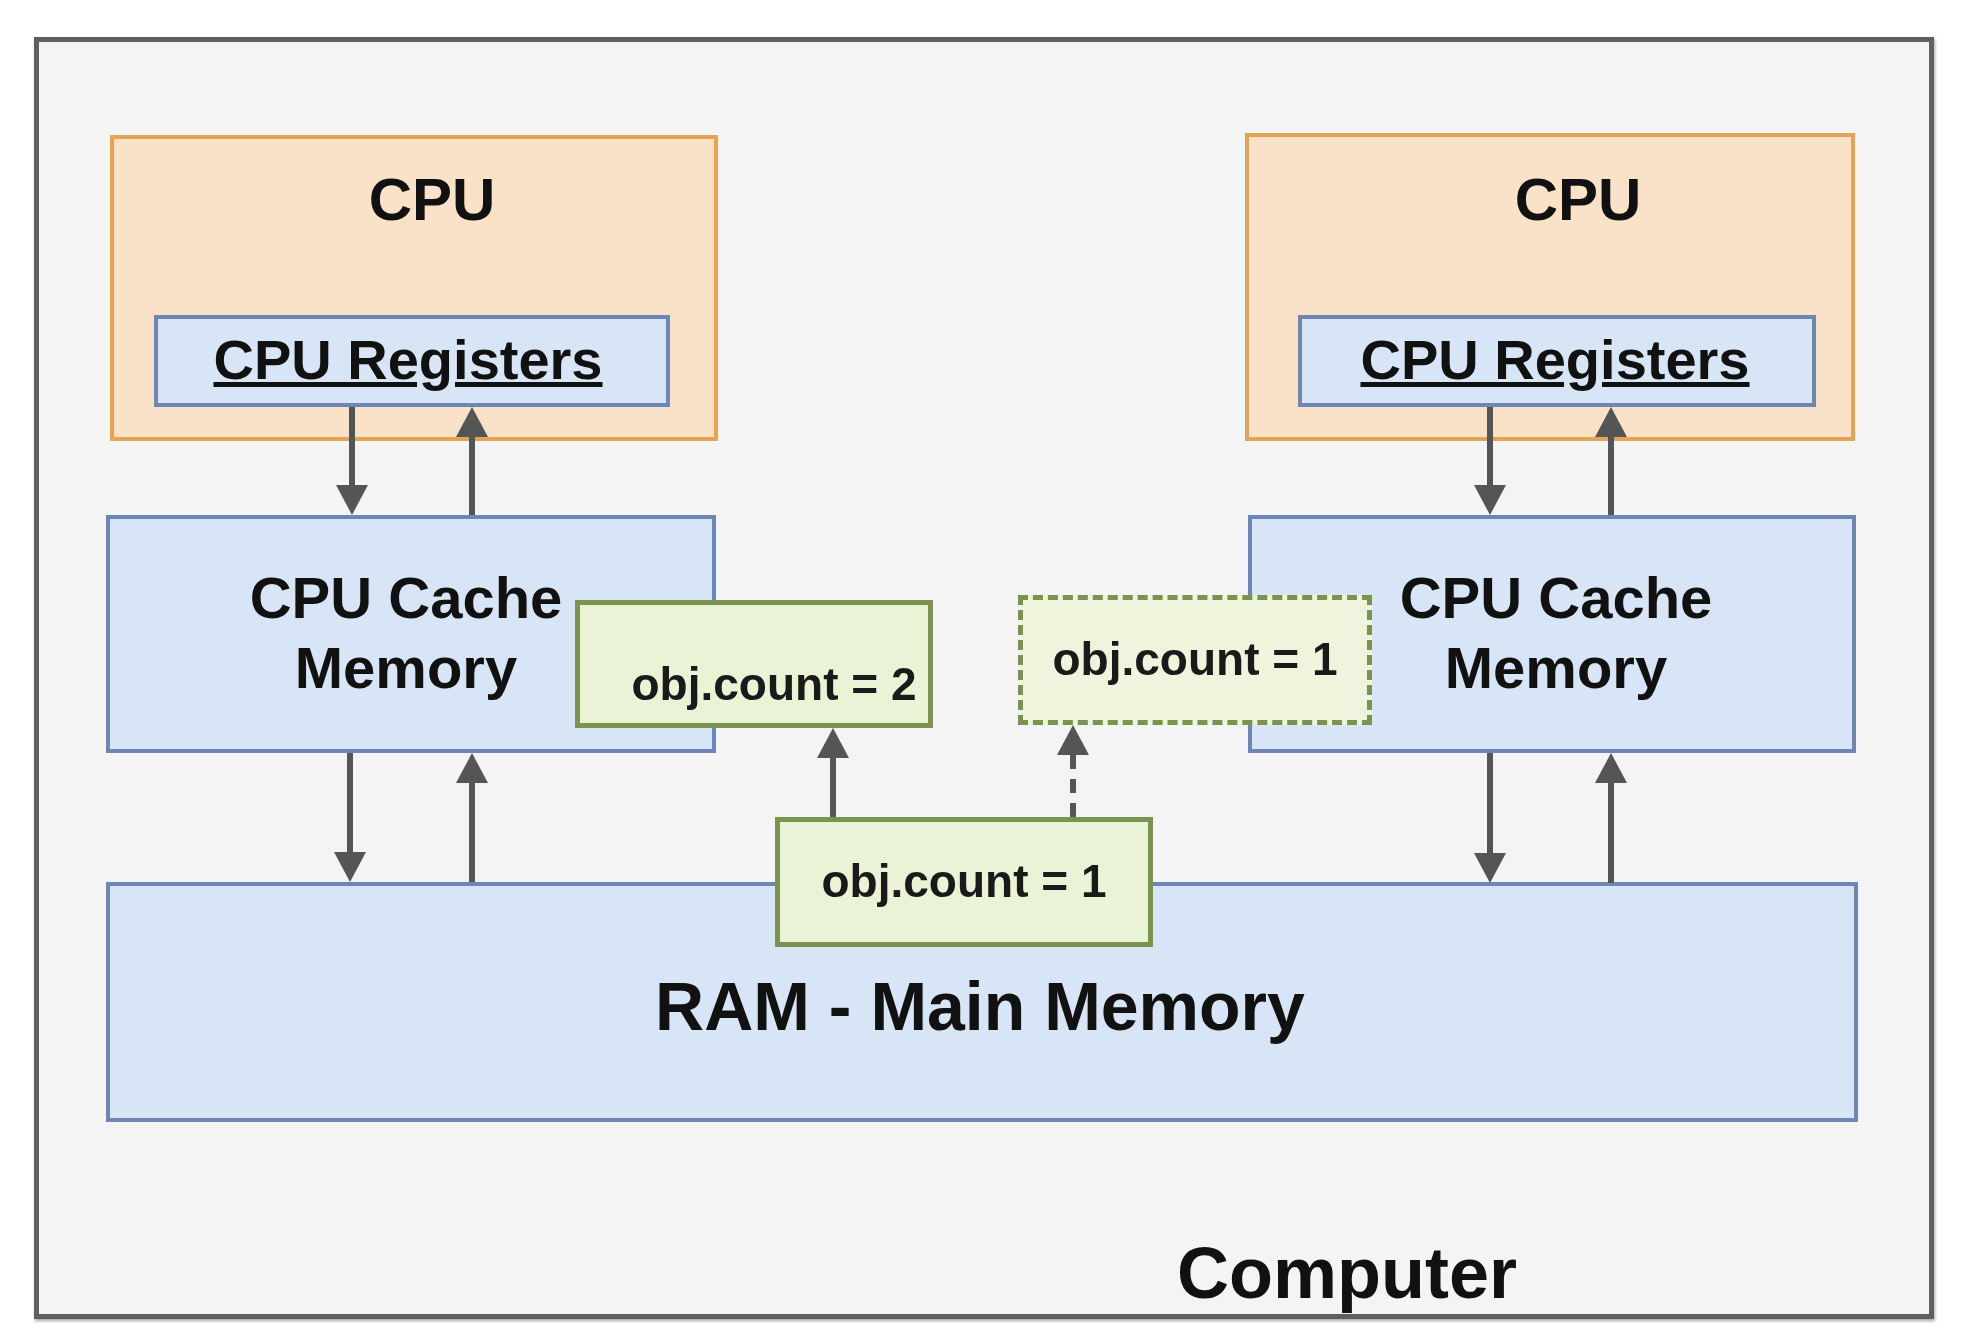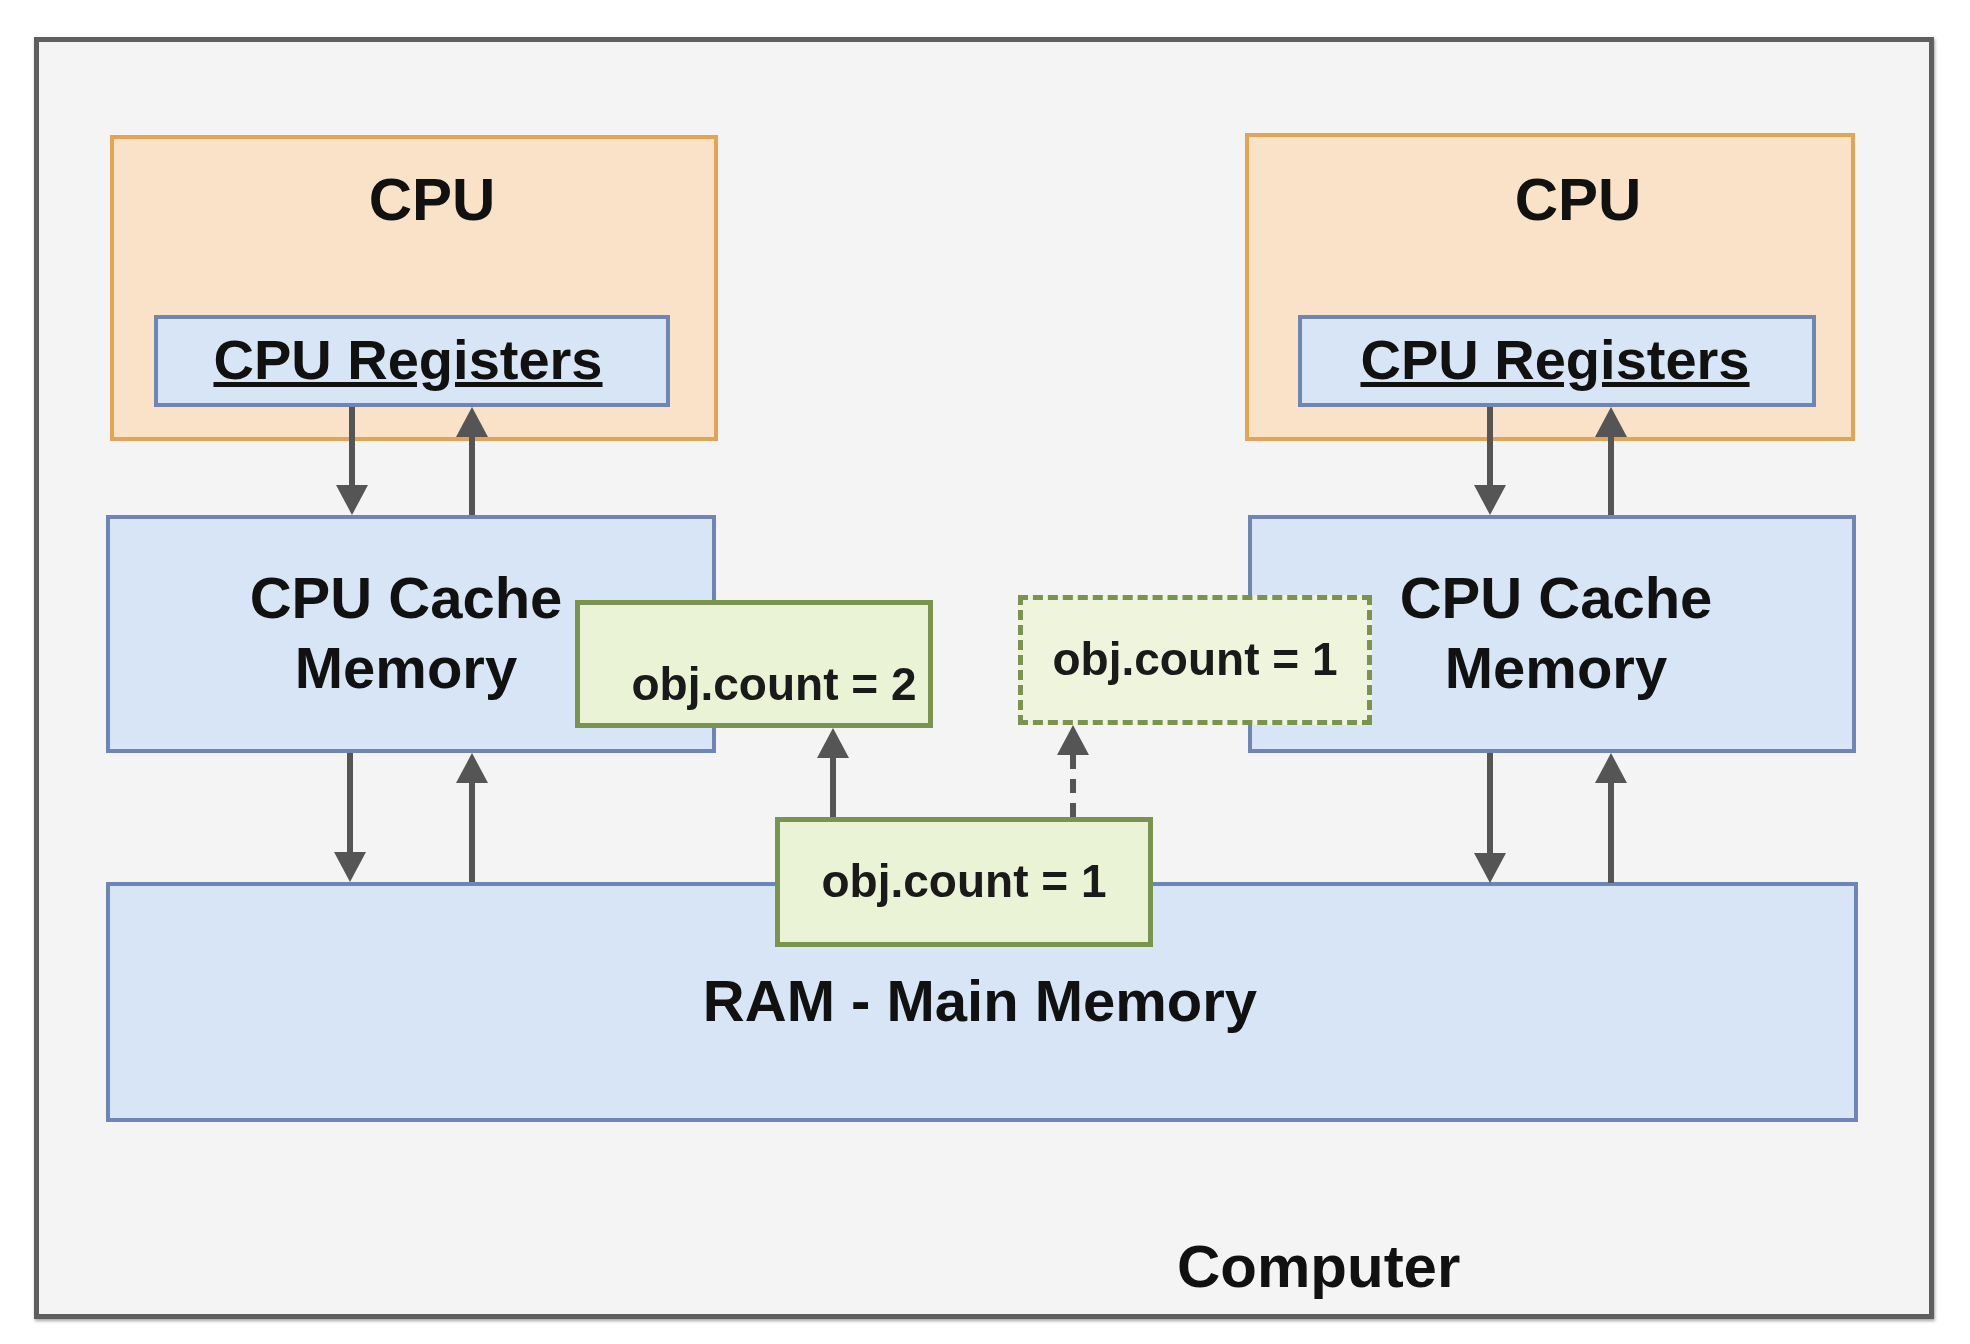--- a/index.html
+++ b/index.html
@@ -24,22 +24,22 @@
   .green {
     border: 5px solid #7a9450; background: #eaf3d6;
   }
   .green.dashed { border-style: dashed; background: #eef5dc; }
   .lbl { position: absolute; white-space: nowrap; line-height: 1; }
   .center { transform: translateX(-50%); text-align: center; }
   .cpu-title { font-size: 60px; text-align: right; }
   .reg-label { font-size: 56px; text-decoration: underline; }
   .cache-label { font-size: 58px; line-height: 70px; text-align: center; }
   .obj-label { font-size: 46px; font-weight: bold; color: #1a1a1a; }
-  .ram-label { font-size: 58px; }
-  .comp-label { font-size: 60px; }
+  .ram-label { font-size: 68px; }
+  .comp-label { font-size: 72px; }
   #arrows { position: absolute; left: 0; top: 0; }
 </style>
 </head>
 <body>
 
 <div id="frame" class="abs"></div>
 
 <div class="abs cpu" style="left:110px; top:135px; width:608px; height:306px;"></div>
 <span class="lbl center cpu-title" style="left:432px; top:170px;">CPU</span>
 <div class="abs reg" style="left:154px; top:315px; width:516px; height:92px;"></div>

